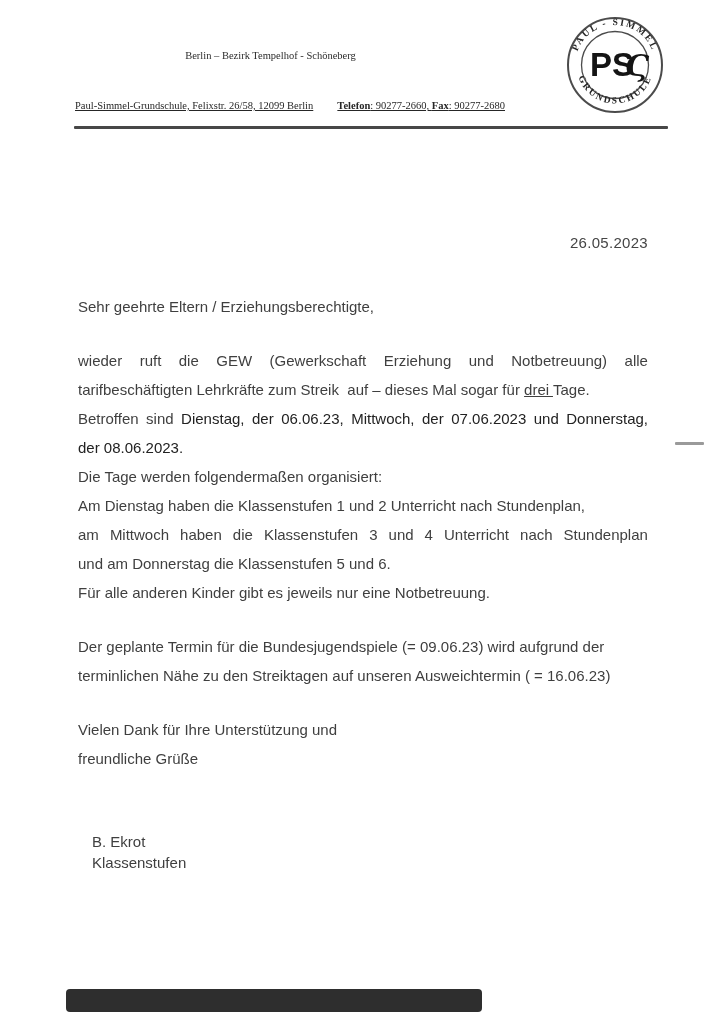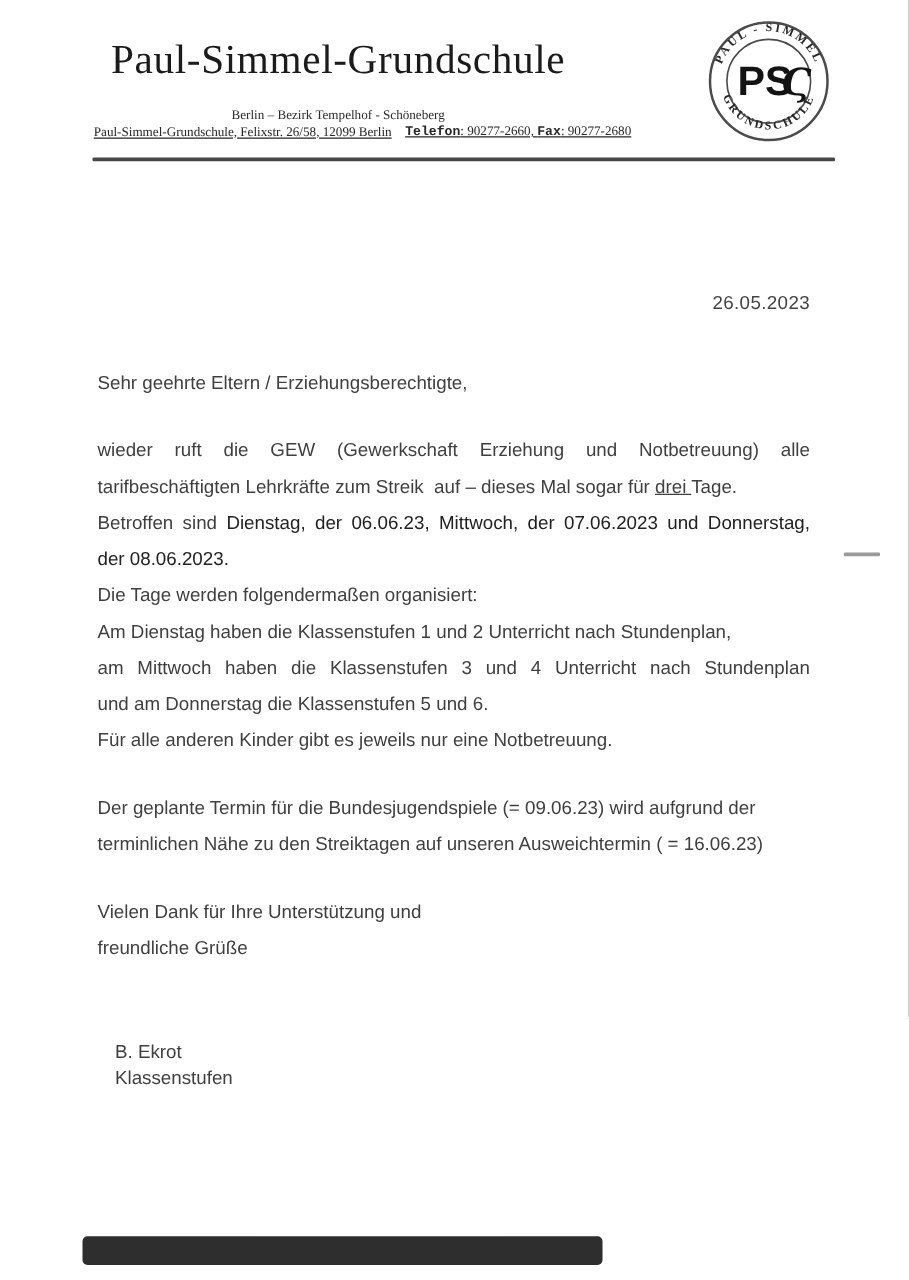--- a/index.html
+++ b/index.html
@@ -20,21 +20,21 @@
   }
   .school-sub{
     font-family:"Liberation Serif", serif; font-size:10.5px; color:#2c2c2c; margin-top:20px;
   }
   .address-row{
     position:absolute; left:75px; top:100px; width:430px;
     display:flex; justify-content:space-between; align-items:center;
     font-family:"Liberation Serif", serif; font-size:10.5px; color:#262626; white-space:nowrap;
   }
   .address-row .u{text-decoration:underline;}
-  .address-row .b{font-weight:bold;font-family:Liberation Mono, monospace;}
+  .address-row .b{font-weight:bold;}
   .head-rule{
     position:absolute; left:74px; top:126px; width:594px; height:3px;
     background:var(--rule); border-radius:1px;
   }
   .seal{position:absolute; left:563px; top:13px; width:104px; height:104px;}
   .seal text{fill:#262626;}
   .seal .arc{
     font-family:"Liberation Serif", serif; font-size:9.5px; letter-spacing:2px; font-weight:bold;
   }
   .seal .mono{
@@ -64,21 +64,20 @@
     position:absolute; left:66px; top:989px; width:416px; height:23px;
     background:var(--bar); border-radius:4px;
   }
 </style>
 </head>
 <body>
 
 <div id="page">
 
   <div class="masthead">
-    <div class="school-title">Paul-Simmel-Grundschule</div>
     <div class="school-sub">Berlin – Bezirk Tempelhof - Schöneberg</div>
   </div>
 
   <svg class="seal" viewBox="0 0 104 104" xmlns="http://www.w3.org/2000/svg">
     <defs>
       <path id="arcTop" d="M 12,52 A 40,40 0 1 1 92,52"></path>
       <path id="arcBottom" d="M 13.5,52 A 38.5,38.5 0 0 0 90.5,52"></path>
     </defs>
     <circle cx="52" cy="52" r="47" fill="none" stroke="#2b2b2b" stroke-width="2" opacity="0.85"></circle>
     <circle cx="52" cy="52" r="33.5" fill="none" stroke="#2b2b2b" stroke-width="1.3" opacity="0.85"></circle>

